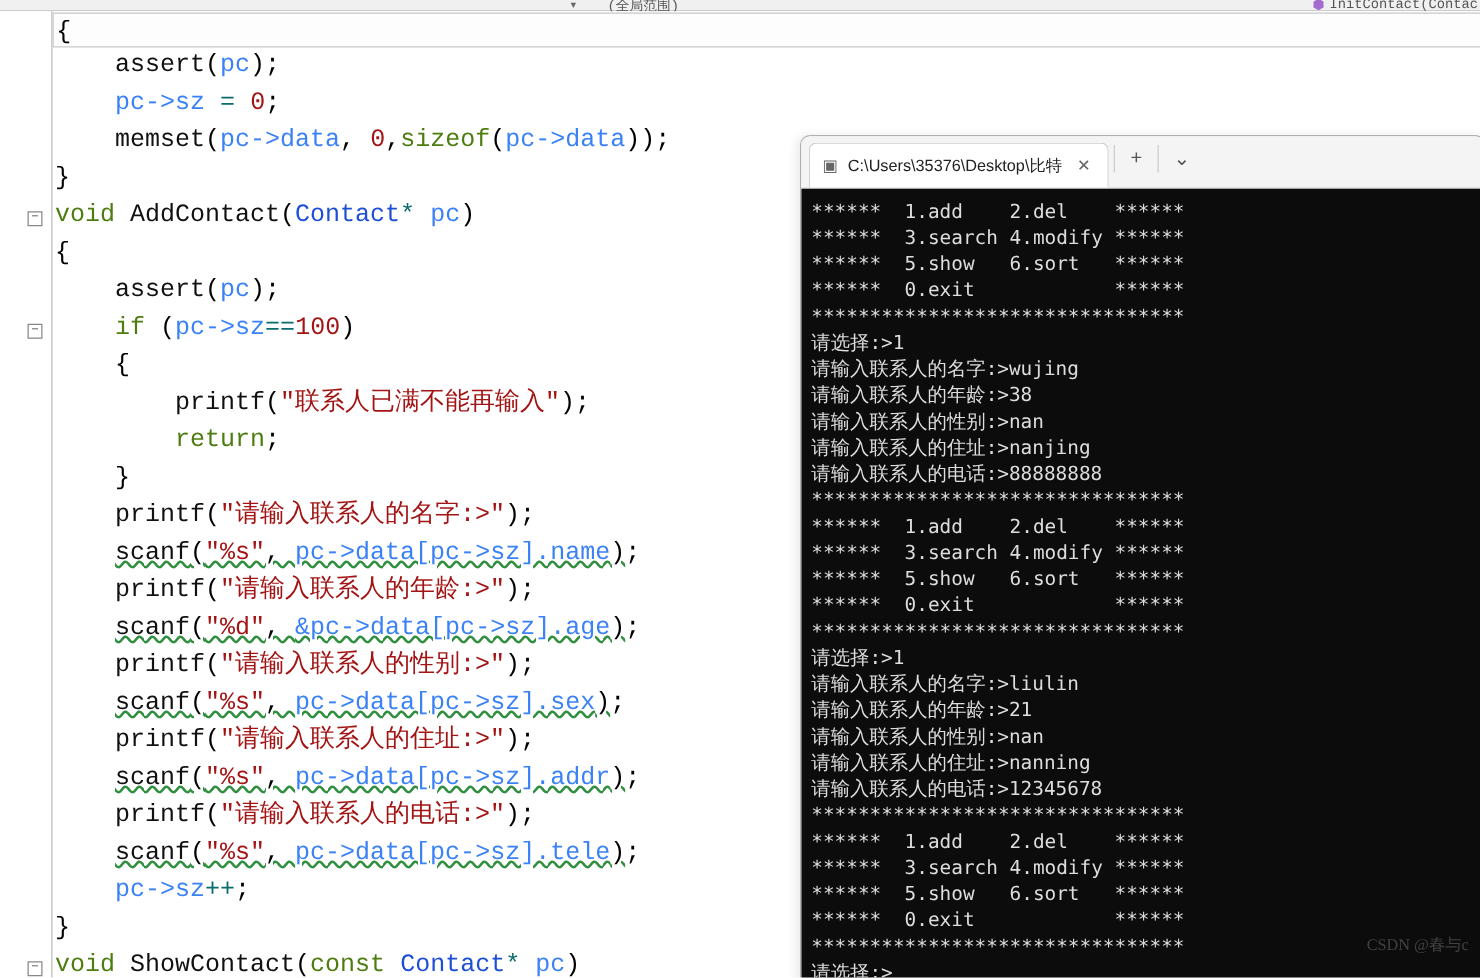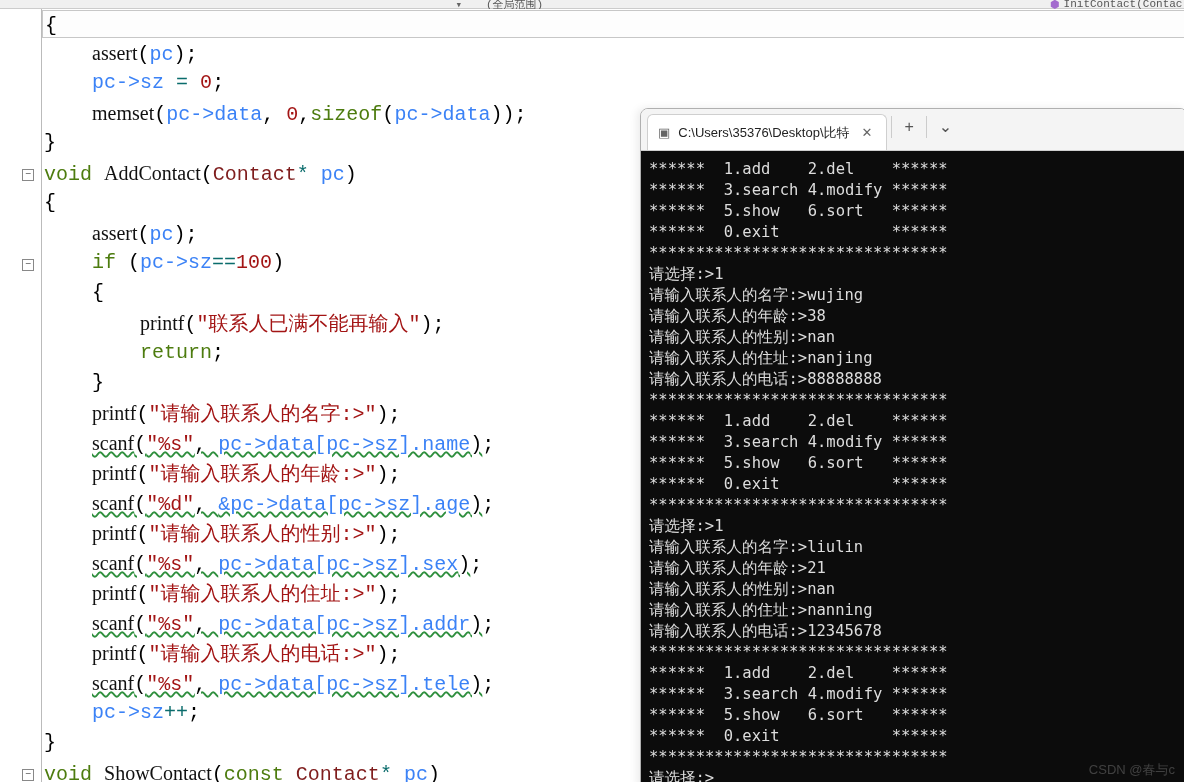--- a/index.html
+++ b/index.html
@@ -75,22 +75,22 @@
     margin: 0 -2px 0 -2px;
     padding-left: 2px;
   }
   .wavy {
     text-decoration-line: underline;
     text-decoration-style: wavy;
     text-decoration-color: #2f8f3e;
   }
   
   .kw { color: #4d7c0f; }      
-  .ty { color: #7f1d1d; }
-  .fn { color: #111; font-family: Liberation Serif, serif; }
+  .ty { color: #1d4ed8; }
+  .fn { color: #111; }
   .gy { color: #3b82f6; }      
   .num{ color: #a31515; }      
   .str{ color: #a31515; }      
   .op { color: #0a6c6c; }      
 
   
   .terminal {
     position: absolute;
     left: 640px;
     top: 108px;
@@ -138,24 +138,24 @@
     font-size: 15.5px;
     line-height: 21px;
     padding: 8px 8px;
     height: calc(100% - 42px);
     white-space: pre;
     overflow: hidden;
   }
   .watermark {
     position: absolute;
     right: 12px;
-    bottom: 8px;
+    bottom: 22px;
     font-size: 13px;
     color: rgba(220,220,220,0.25);
-    font-family: Liberation Sans, sans-serif;
+    font-family: Liberation Serif, serif;
   }
 </style>
 </head>
 <body>
 
 <div class="top-toolbar">
   <div class="tb-left">
       <span class="tb-chev">▾</span>
     </div>
   <div class="tb-mid"><span>(全局范围)</span></div>

